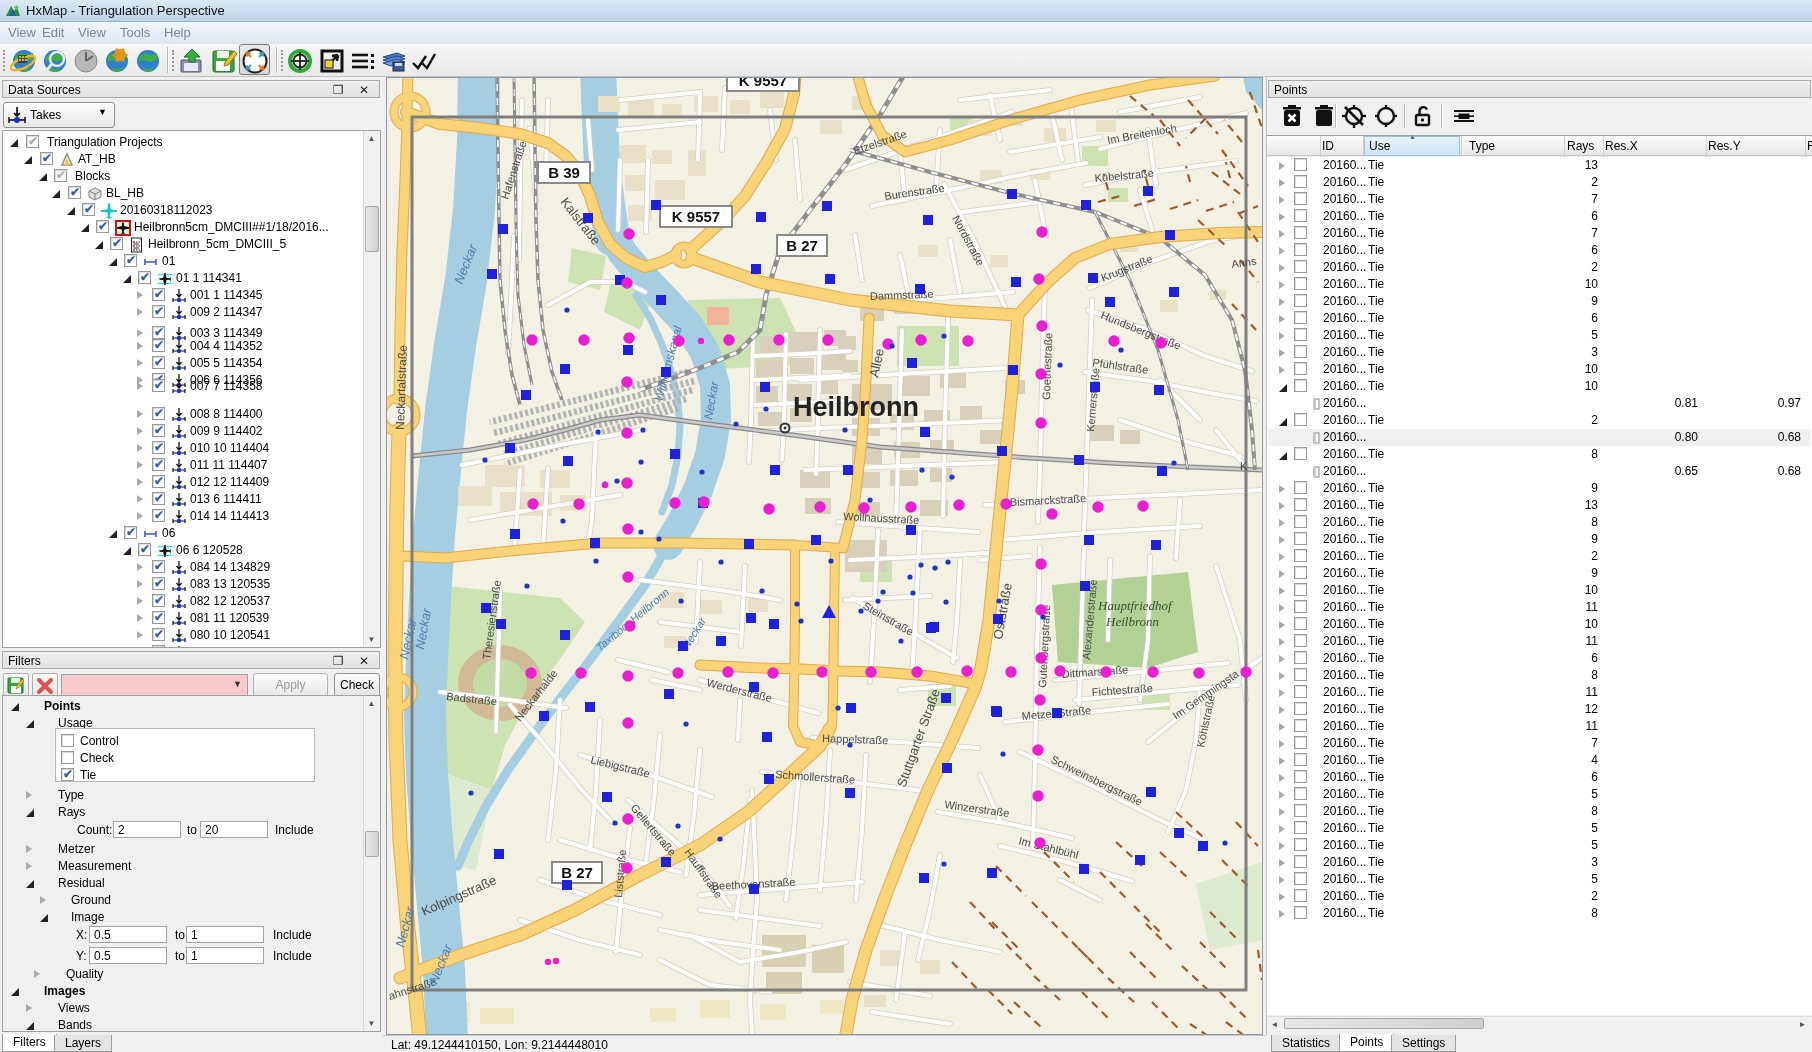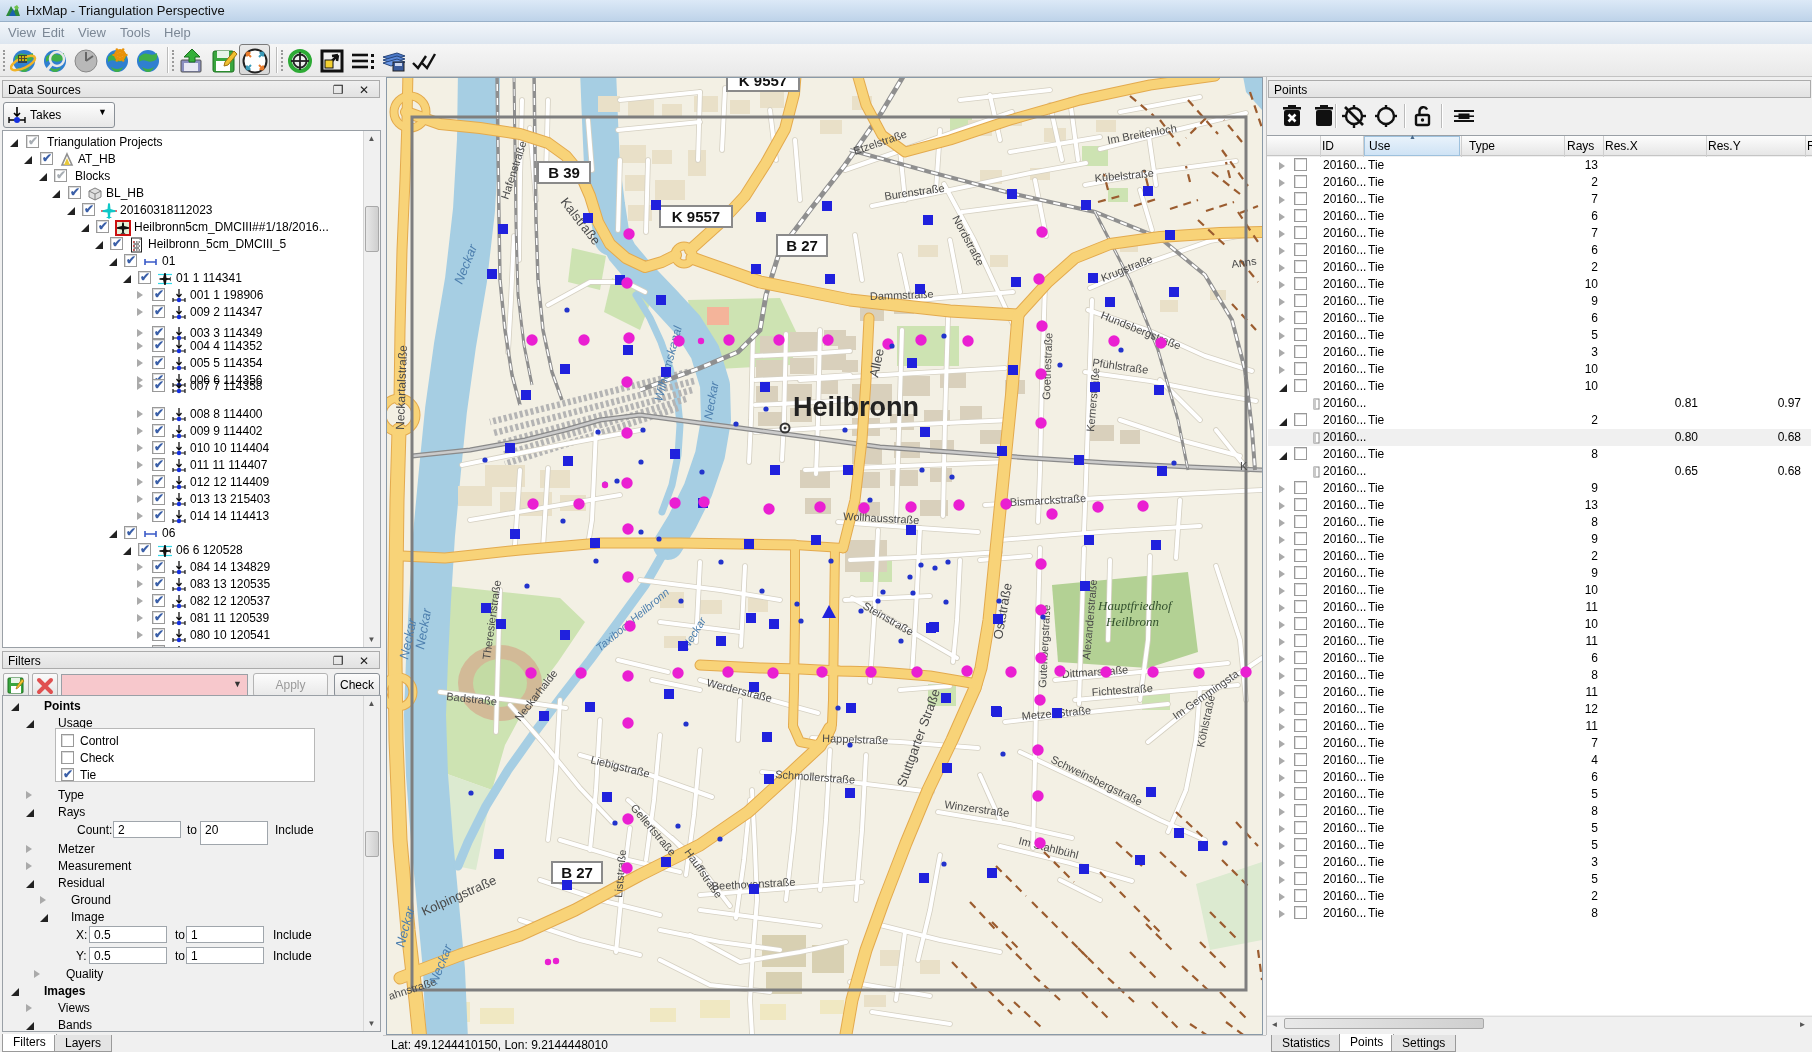--- a/index.html
+++ b/index.html
@@ -284,21 +284,21 @@
         <span style="position:absolute;left:173px;top:1px">01 1 114341</span>
       </div>
 <div class="treerow" style="left:0;top:156px;width:360px">
         <div class="exp closed" style="left:134px;top:4px"></div>
         <div class="cb blue" style="left:149px;top:1px"></div>
         <svg style="position:absolute;left:168px;top:1px" width="16" height="16" viewBox="0 0 16 16">
           <path d="M8 1 v7 M5.5 6 l2.5 3 2.5 -3" stroke="#111" stroke-width="1.3" fill="none"></path>
           <path d="M2 12 h12 M2 10 v4 M14 10 v4" stroke="#111" stroke-width="1.2" fill="none"></path>
           <circle cx="8" cy="12" r="2.2" fill="#1430e0"></circle>
         </svg>
-        <span style="position:absolute;left:187px;top:1px">001 1 198906</span>
+        <span style="position:absolute;left:187px;top:1px">001 1 114345</span>
       </div>
 <div class="treerow" style="left:0;top:173px;width:360px">
         <div class="exp closed" style="left:134px;top:4px"></div>
         <div class="cb blue" style="left:149px;top:1px"></div>
         <svg style="position:absolute;left:168px;top:1px" width="16" height="16" viewBox="0 0 16 16">
           <path d="M8 1 v7 M5.5 6 l2.5 3 2.5 -3" stroke="#111" stroke-width="1.3" fill="none"></path>
           <path d="M2 12 h12 M2 10 v4 M14 10 v4" stroke="#111" stroke-width="1.2" fill="none"></path>
           <circle cx="8" cy="12" r="2.2" fill="#1430e0"></circle>
         </svg>
         <span style="position:absolute;left:187px;top:1px">009 2 114347</span>
@@ -404,21 +404,21 @@
         <span style="position:absolute;left:187px;top:1px">012 12 114409</span>
       </div>
 <div class="treerow" style="left:0;top:360px;width:360px">
         <div class="exp closed" style="left:134px;top:4px"></div>
         <div class="cb blue" style="left:149px;top:1px"></div>
         <svg style="position:absolute;left:168px;top:1px" width="16" height="16" viewBox="0 0 16 16">
           <path d="M8 1 v7 M5.5 6 l2.5 3 2.5 -3" stroke="#111" stroke-width="1.3" fill="none"></path>
           <path d="M2 12 h12 M2 10 v4 M14 10 v4" stroke="#111" stroke-width="1.2" fill="none"></path>
           <circle cx="8" cy="12" r="2.2" fill="#1430e0"></circle>
         </svg>
-        <span style="position:absolute;left:187px;top:1px">013 13 215403</span>
+        <span style="position:absolute;left:187px;top:1px">013 6 114411</span>
       </div>
 <div class="treerow" style="left:0;top:377px;width:360px">
         <div class="exp closed" style="left:134px;top:4px"></div>
         <div class="cb blue" style="left:149px;top:1px"></div>
         <svg style="position:absolute;left:168px;top:1px" width="16" height="16" viewBox="0 0 16 16">
           <path d="M8 1 v7 M5.5 6 l2.5 3 2.5 -3" stroke="#111" stroke-width="1.3" fill="none"></path>
           <path d="M2 12 h12 M2 10 v4 M14 10 v4" stroke="#111" stroke-width="1.2" fill="none"></path>
           <circle cx="8" cy="12" r="2.2" fill="#1430e0"></circle>
         </svg>
         <span style="position:absolute;left:187px;top:1px">014 14 114413</span>
@@ -559,21 +559,21 @@
 <div class="treerow" style="left:0;top:108px;width:360px">
         <div class="exp open" style="left:22px;top:4px"></div>
         <span style="position:absolute;left:55px;top:1px;">Rays</span>
       </div>
 <div class="treerow" style="left:0;top:126px;width:360px">
         <span style="position:absolute;left:74px;top:1px;">Count:</span>
         <div style="position:absolute;left:110px;top:-1px;width:68px;height:17px;border:1px solid #a0a6ac;background:#fff">
           <span style="position:absolute;left:4px;top:1px">2</span>
         </div>
         <span style="position:absolute;left:184px;top:1px;">to</span>
-        <div style="position:absolute;left:197px;top:-1px;width:68px;height:24px;border:1px solid #a0a6ac;background:#fff">
+        <div style="position:absolute;left:197px;top:-1px;width:68px;height:17px;border:1px solid #a0a6ac;background:#fff">
           <span style="position:absolute;left:4px;top:1px">20</span>
         </div>
         <span style="position:absolute;left:272px;top:1px;">Include</span>
       </div>
 <div class="treerow" style="left:0;top:145px;width:360px">
         <div class="exp closed" style="left:23px;top:4px"></div>
         <span style="position:absolute;left:55px;top:1px;">Metzer</span>
       </div>
 <div class="treerow" style="left:0;top:162px;width:360px">
         <div class="exp closed" style="left:23px;top:4px"></div>

